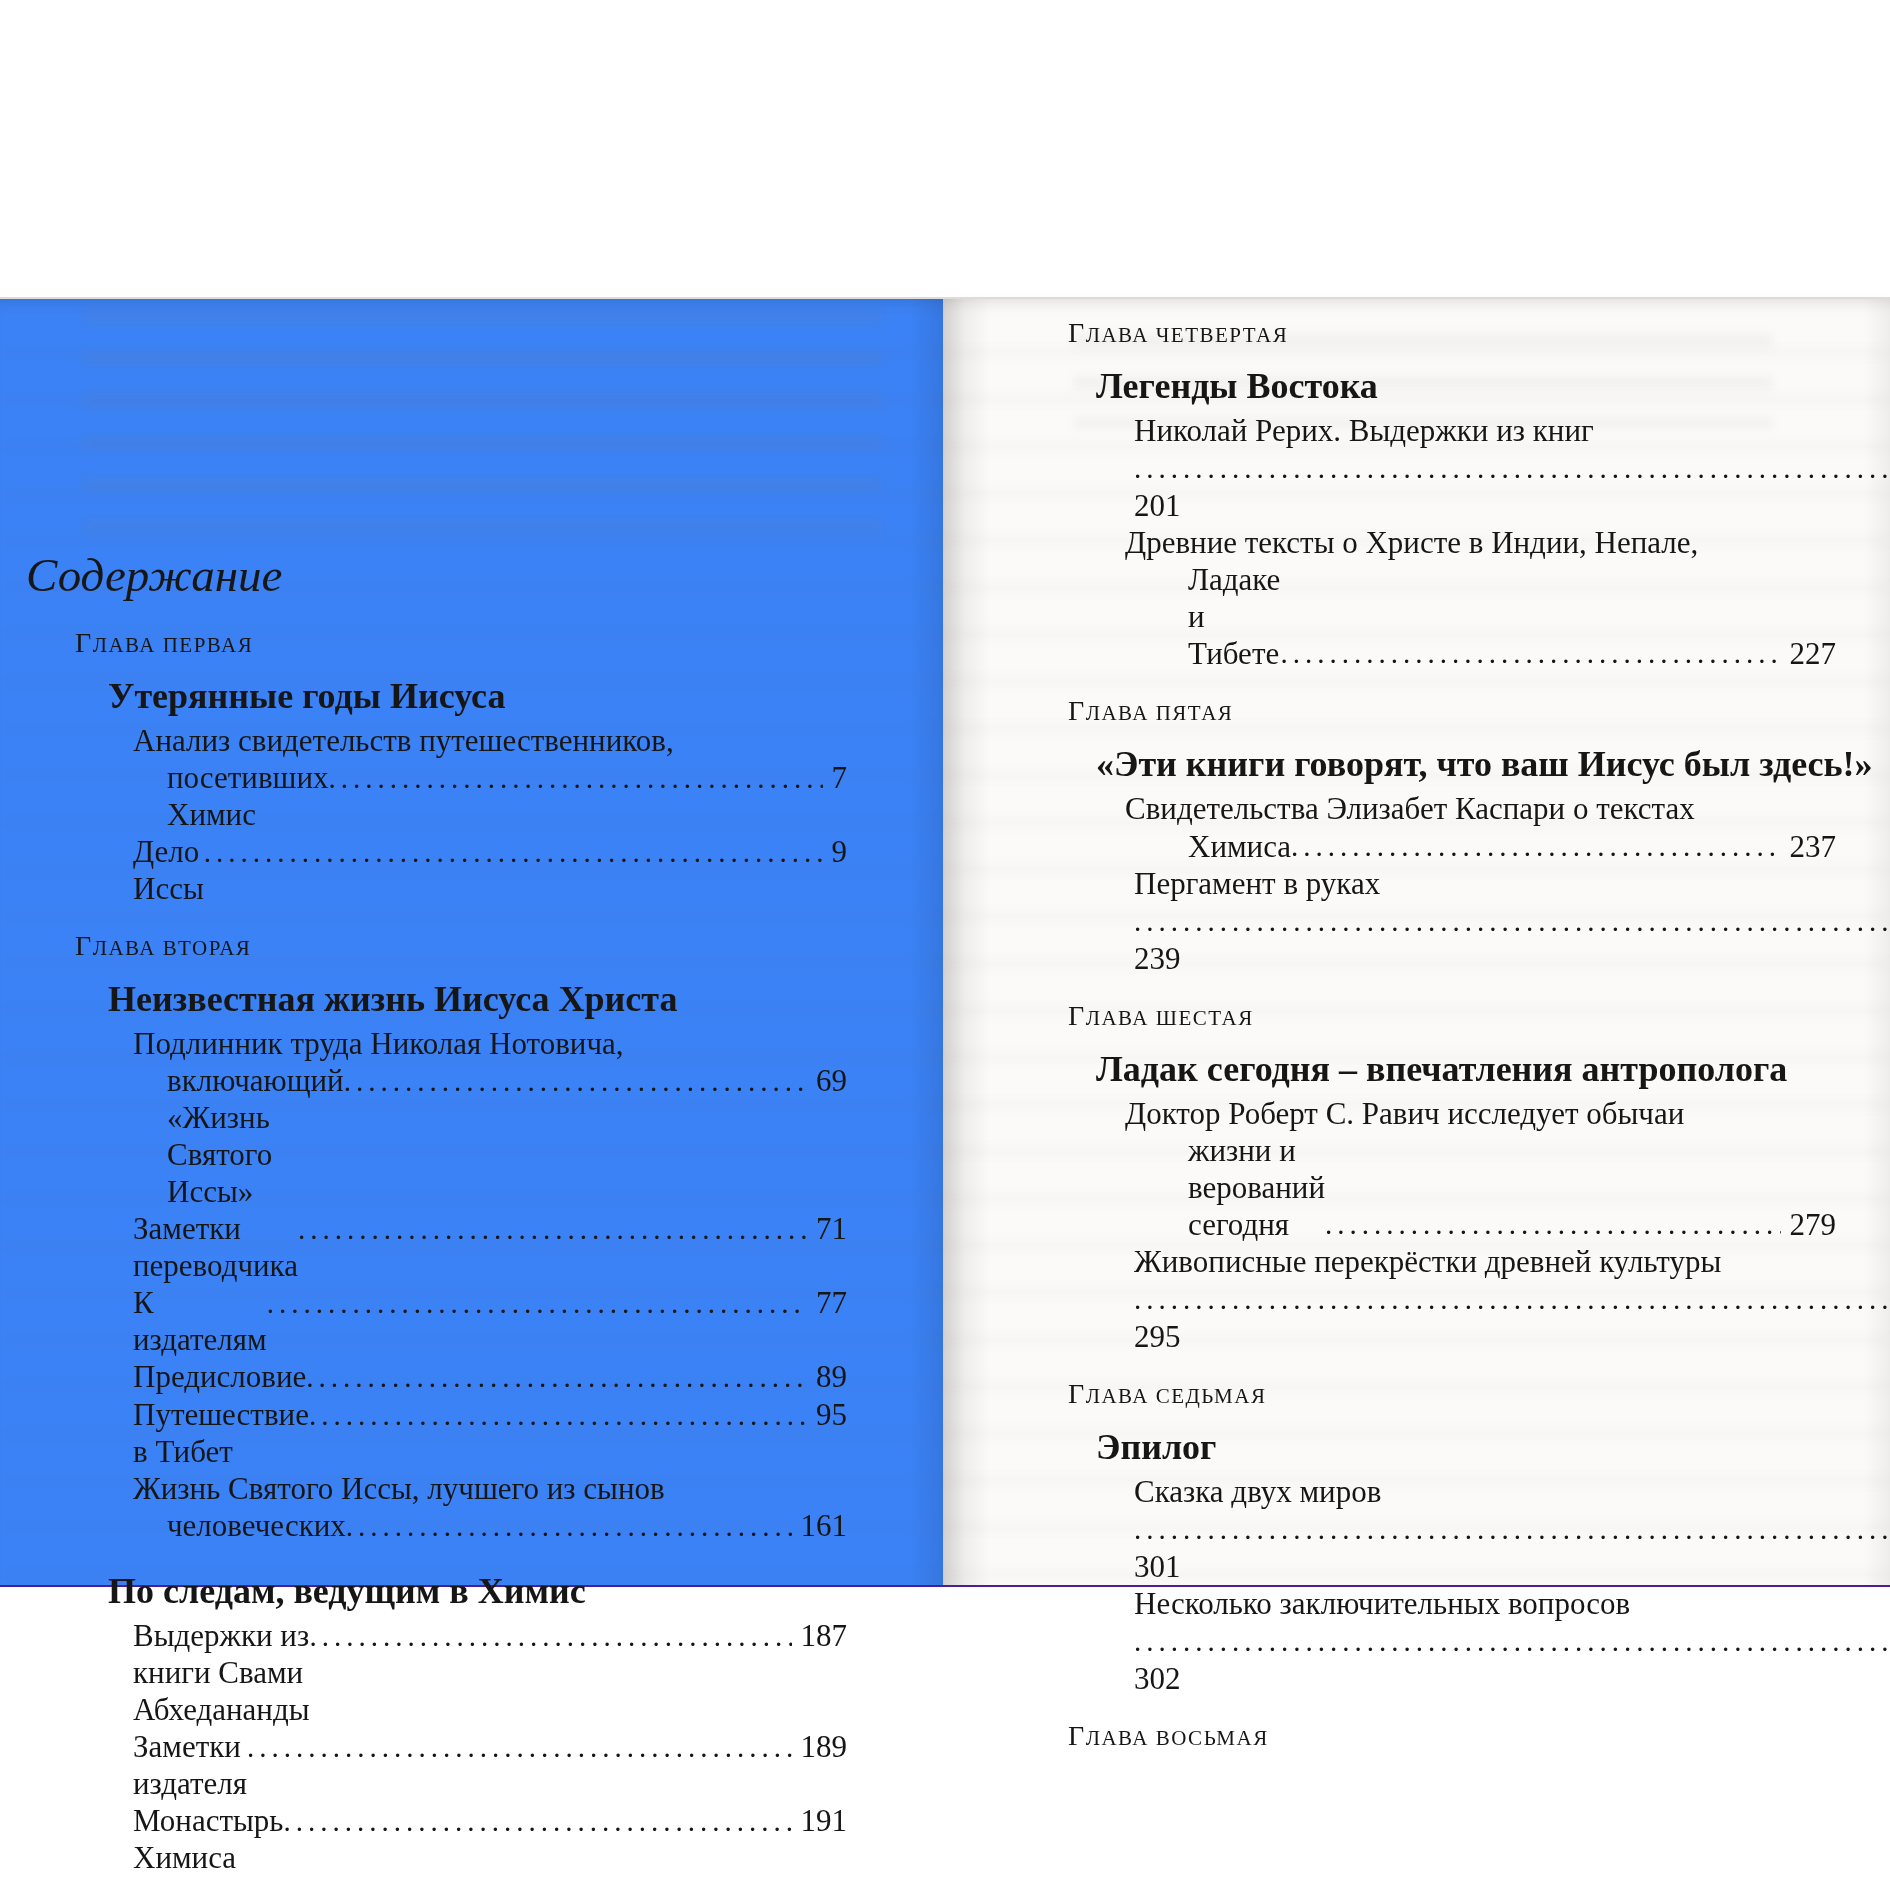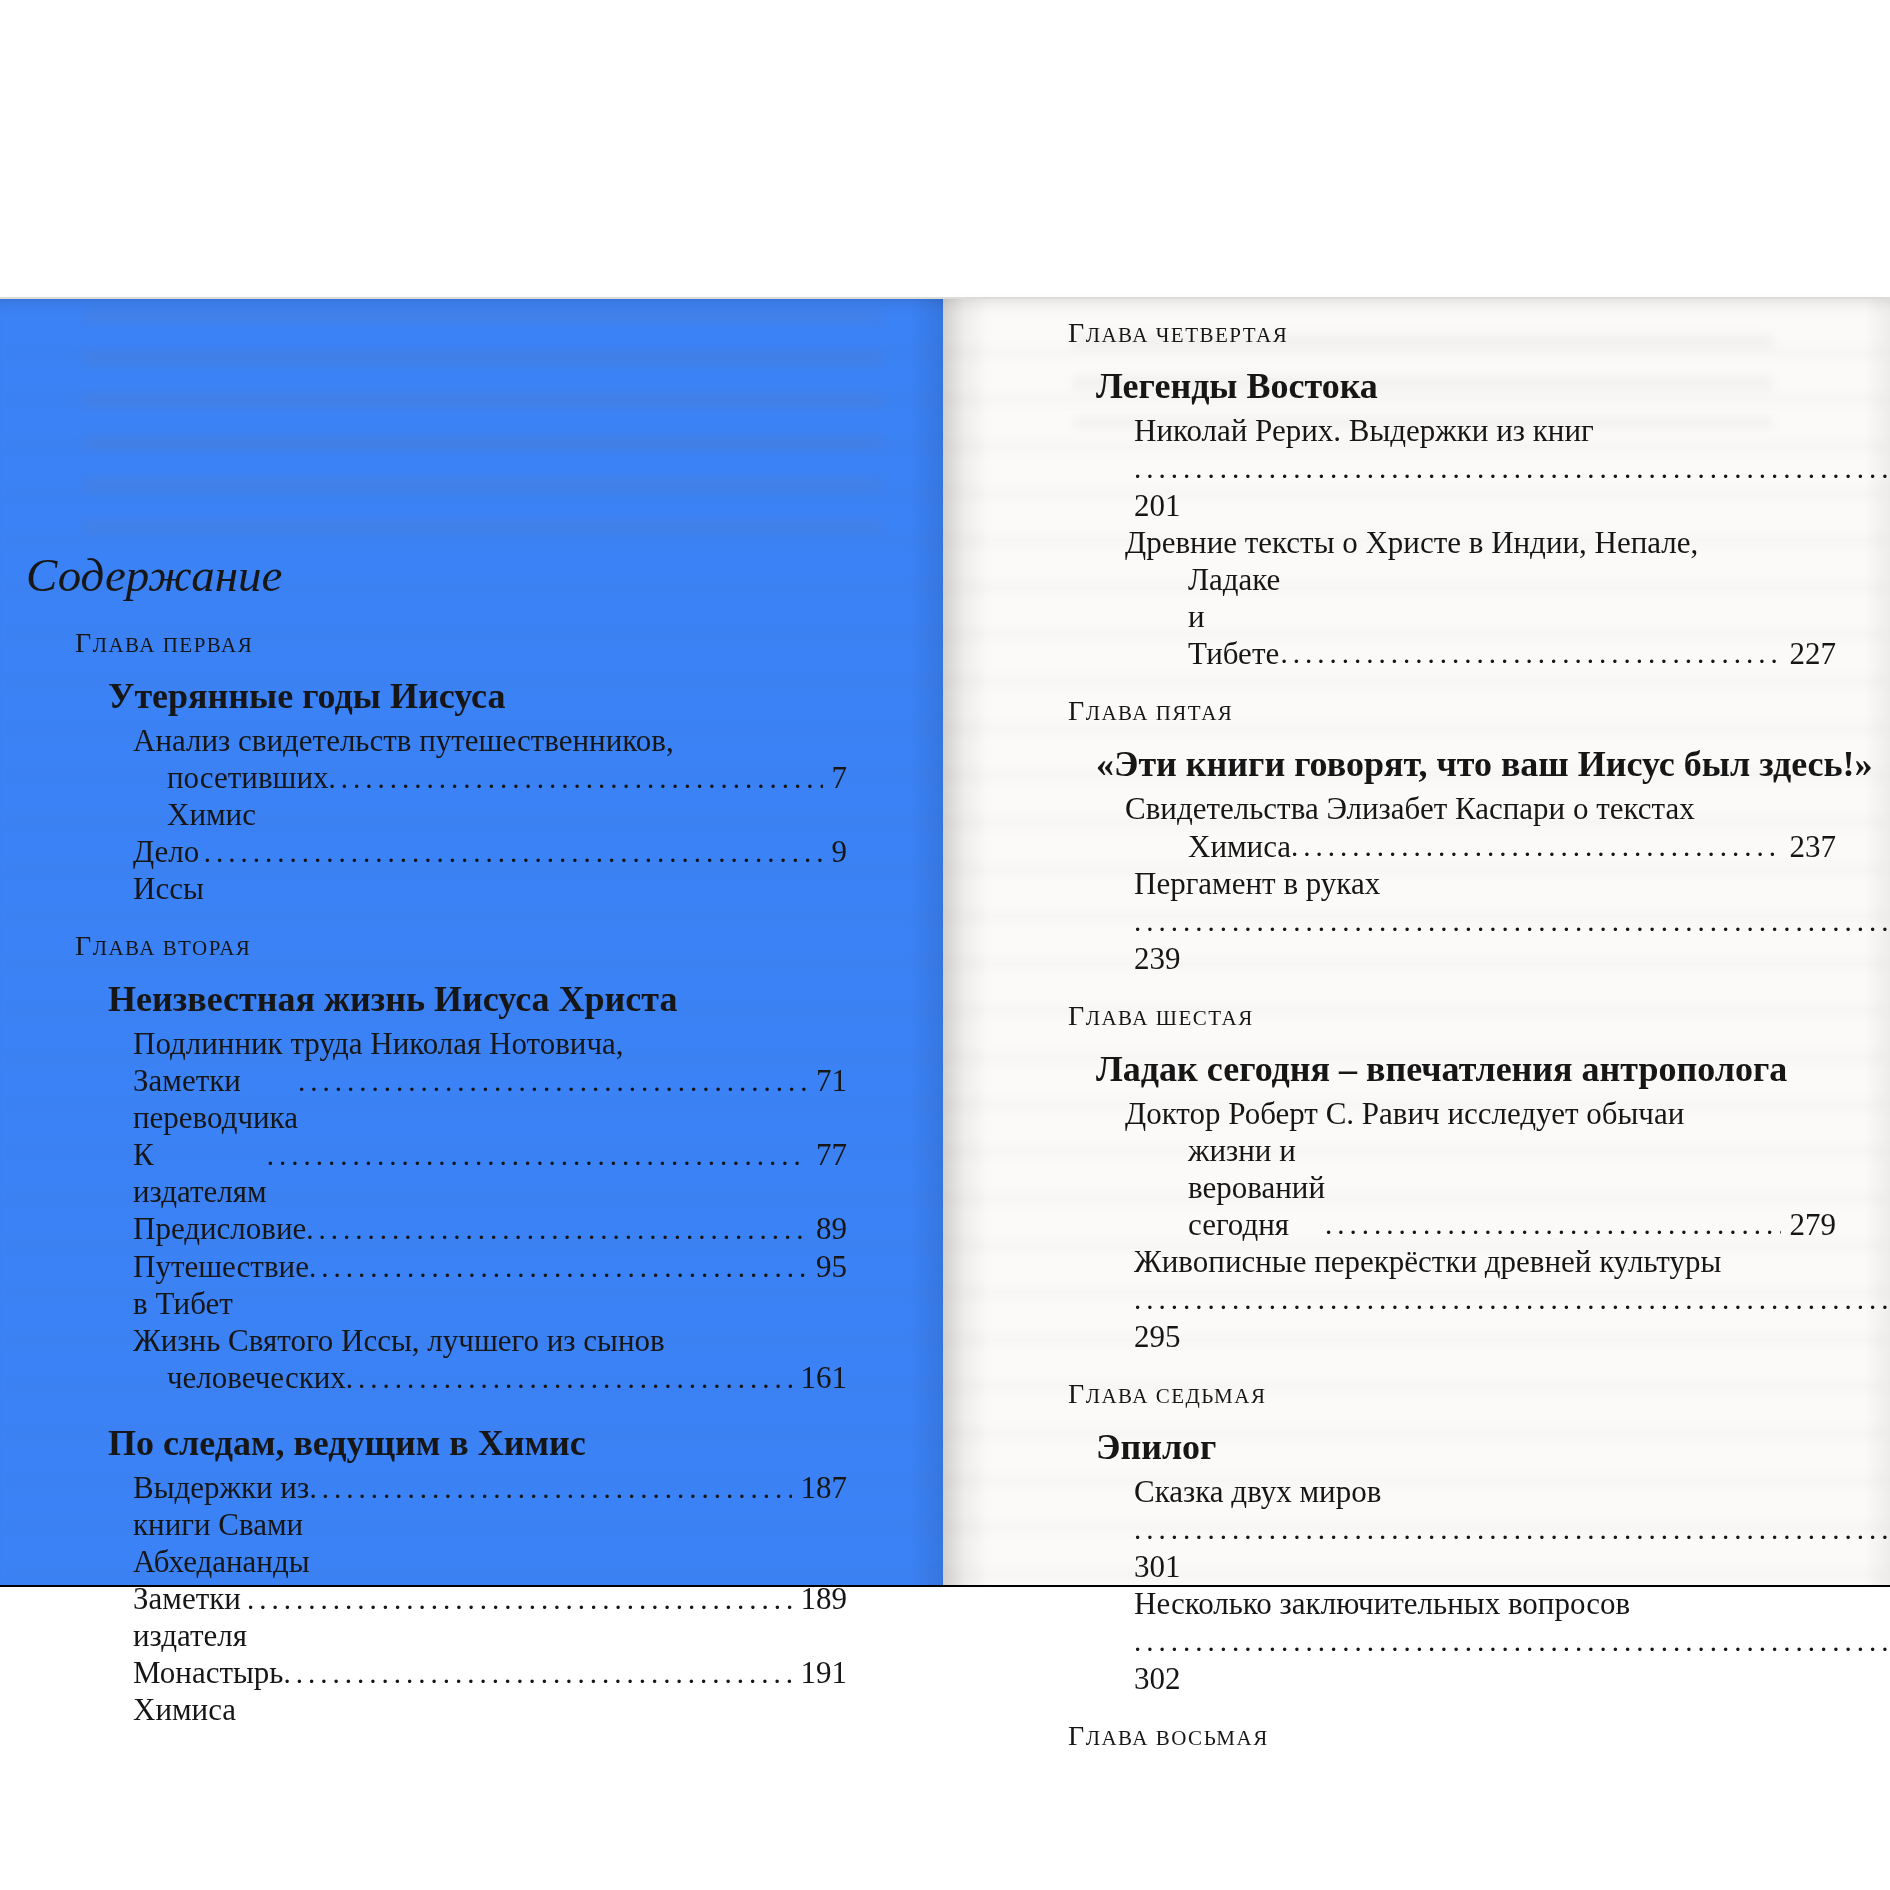--- a/index.html
+++ b/index.html
@@ -3,21 +3,21 @@
 <meta charset="utf-8">
 <style>
   html,body{margin:0;padding:0;}
   body{
     width:1890px;height:1890px;position:relative;overflow:hidden;
     background:#ffffff;
     font-family:"Liberation Serif","DejaVu Serif",serif;
     color:#161616;
   }
   .book{position:absolute;inset:0;}
-  .page{position:absolute;top:297px;height:1286px;border-top:2px solid #deddda;border-bottom:2px solid #000000;}
+  .page{position:absolute;top:297px;height:1286px;border-top:2px solid #deddda;border-bottom:2px solid #4c1d95;}
   .page-left{
     left:0;width:943px;background:#3b82f6;
     box-shadow:inset 0 12px 16px -14px rgba(0,0,0,.22);
   }
   .page-left::after{
     content:"";position:absolute;top:0;right:0;width:34px;height:100%;
     background:linear-gradient(90deg,rgba(0,0,0,0) 0%,rgba(0,0,0,.09) 100%);
     pointer-events:none;
   }
   .page-right{
@@ -108,20 +108,25 @@
             </div>
           </div>
   </div>
         <div class="section">
     <div class="chapter-label">ГЛАВА ВТОРАЯ</div>
     <div class="chapter-heading">Неизвестная жизнь Иисуса Христа</div>
     <div class="rows">
             <div class="row ind1">
               <span class="txt">Подлинник труда Николая Нотовича,</span>
             </div>
+            <div class="row ind2">
+              <span class="txt">включающий «Жизнь Святого Иссы»</span>
+              <span class="leader"></span>
+              <span class="pg">69</span>
+            </div>
             <div class="row ind1">
               <span class="txt">Заметки переводчика</span>
               <span class="leader"></span>
               <span class="pg">71</span>
             </div>
             <div class="row ind1">
               <span class="txt">К издателям</span>
               <span class="leader"></span>
               <span class="pg">77</span>
             </div>

